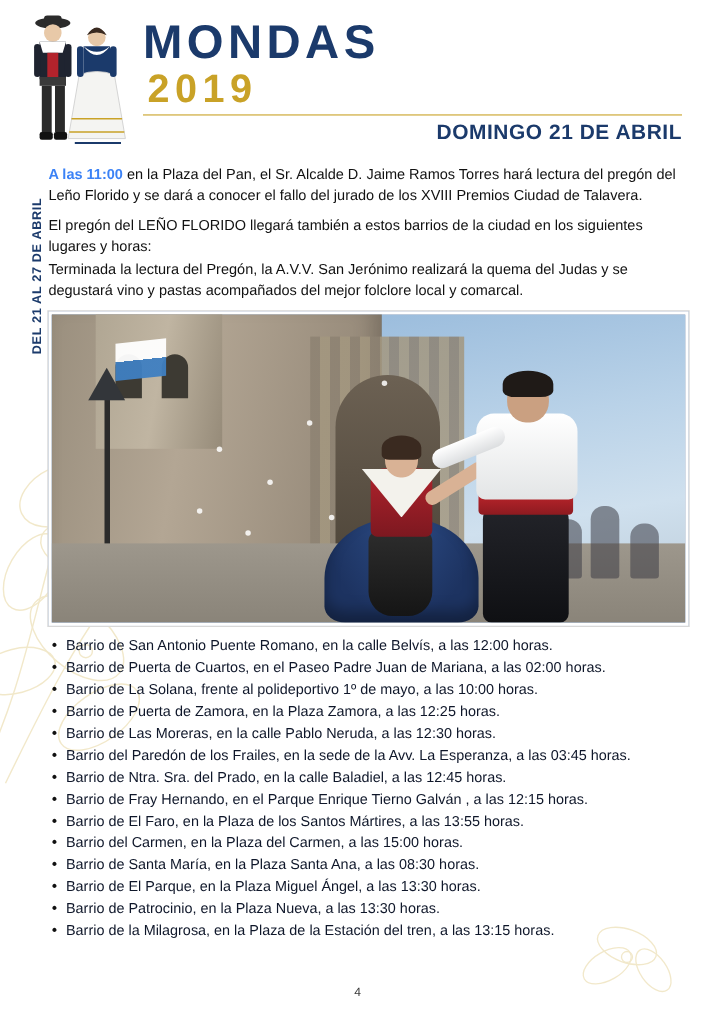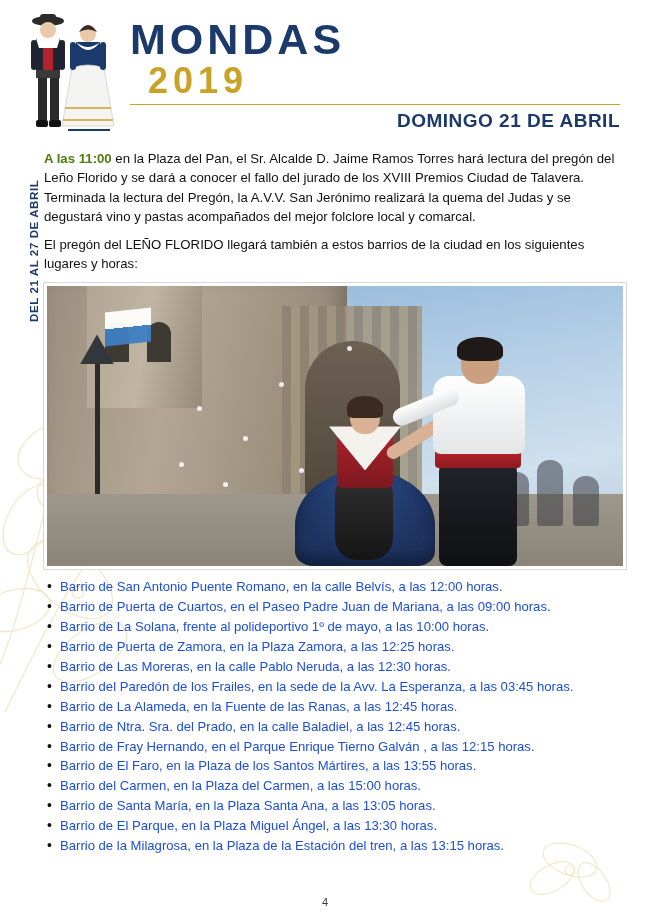--- a/index.html
+++ b/index.html
@@ -63,21 +63,21 @@
     line-height: 1;
     font-family: "Liberation Sans", sans-serif;
   }
   .logo-year {
     font-size: 36px;
     font-weight: bold;
     letter-spacing: 5px;
     color: #c9a227;
     line-height: 1;
     margin-top: 2px;
-    margin-left: 18px;
+    margin-left: 4px;
   }
   .header-rule {
     position: absolute;
     left: 130px;
     right: 30px;
     top: 104px;
     height: 1px;
     background: #c9a227;
   }
   .day-title {
@@ -121,21 +121,21 @@
   }
   .para {
     font-size: 13.2px;
     line-height: 1.42;
     color: #111111;
     margin: 0 0 2px 0;
     text-align: left;
   }
   .para.spaced { margin-top: 9px; }
   .hl-blue {
-    color: #4d7c0f;
+    color: #3b82f6;
     font-weight: bold;
   }
 
   
   .photo-wrap {
     position: relative;
     margin: 10px 0 8px 0;
     width: 100%;
     height: 280px;
     border: 3px solid #ffffff;
@@ -345,21 +345,21 @@
   
   ul.venues {
     list-style: none;
     margin: 4px 0 0 0;
     padding: 0;
   }
   ul.venues li {
     position: relative;
     font-size: 13.1px;
     line-height: 1.52;
-    color: #1d4ed8;
+    color: #0f172a;
     padding-left: 16px;
   }
   ul.venues li::before {
     content: "\2022";
     position: absolute;
     left: 3px;
     top: -1px;
     font-size: 14px;
     color: #111111;
   }
@@ -448,23 +448,23 @@
 <div class="side-date">
   <span>DEL 21 AL 27 DE ABRIL</span>
 </div>
 
 <div class="content">
 
   <p class="para">
     <span class="hl-blue">A las 11:00</span><span> en la Plaza del Pan, el Sr. Alcalde D. Jaime Ramos Torres hará lectura del pregón del Leño Florido y se dará a conocer el fallo del jurado de los XVIII Premios Ciudad de Talavera.</span>
   </p>
 
+  <p class="para spaced">El pregón del LEÑO FLORIDO llegará también a estos barrios de la ciudad en los siguientes lugares y horas:</p>
+
   <p class="para">Terminada la lectura del Pregón, la A.V.V. San Jerónimo realizará la quema del Judas y se degustará vino y pastas acompañados del mejor folclore local y comarcal.</p>
-
-  <p class="para spaced">El pregón del LEÑO FLORIDO llegará también a estos barrios de la ciudad en los siguientes lugares y horas:</p>
 
   <div class="photo-wrap">
     <div class="photo">
       <div class="sky"></div>
       <div class="church"></div>
       <div class="church-tower">
         <div class="tower-arch" style="left:18px; top:44px; width:24px; height:40px;"></div>
         <div class="tower-arch" style="left:60px; top:44px; width:24px; height:40px;"></div>
       </div>
       <div class="church-right"></div>
@@ -506,29 +506,29 @@
       <span class="confetti" style="left:232px; top:96px;"></span>
       <span class="confetti" style="left:176px; top:196px;"></span>
       <span class="confetti" style="left:300px; top:60px;"></span>
       <span class="confetti" style="left:132px; top:176px;"></span>
       <span class="confetti" style="left:252px; top:182px;"></span>
     </div>
   </div>
 
   <ul class="venues">
     <li>Barrio de San Antonio Puente Romano, en la calle Belvís, a las 12:00 horas.</li>
-    <li>Barrio de Puerta de Cuartos, en el Paseo Padre Juan de Mariana, a las 09:00 horas.</li>
+    <li>Barrio de Puerta de Cuartos, en el Paseo Padre Juan de Mariana, a las 02:00 horas.</li>
     <li>Barrio de La Solana, frente al polideportivo 1º de mayo, a las 10:00 horas.</li>
     <li>Barrio de Puerta de Zamora, en la Plaza Zamora, a las 12:25 horas.</li>
     <li>Barrio de Las Moreras, en la calle Pablo Neruda, a las 12:30 horas.</li>
     <li>Barrio del Paredón de los Frailes, en la sede de la Avv. La Esperanza, a las 03:45 horas.</li>
-    <li>Barrio de La Alameda, en la Fuente de las Ranas, a las 12:45 horas.</li>
     <li>Barrio de Ntra. Sra. del Prado, en la calle Baladiel, a las 12:45 horas.</li>
     <li>Barrio de Fray Hernando, en el Parque Enrique Tierno Galván , a las 12:15 horas.</li>
     <li>Barrio de El Faro, en la Plaza de los Santos Mártires, a las 13:55 horas.</li>
     <li>Barrio del Carmen, en la Plaza del Carmen, a las 15:00 horas.</li>
-    <li>Barrio de Santa María, en la Plaza Santa Ana, a las 13:05 horas.</li>
+    <li>Barrio de Santa María, en la Plaza Santa Ana, a las 08:30 horas.</li>
     <li>Barrio de El Parque, en la Plaza Miguel Ángel, a las 13:30 horas.</li>
+    <li>Barrio de Patrocinio, en la Plaza Nueva, a las 13:30 horas.</li>
     <li>Barrio de la Milagrosa, en la Plaza de la Estación del tren, a las 13:15 horas.</li>
   </ul>
 </div>
 
 <div class="page-number">4</div>
 
 </body></html>

